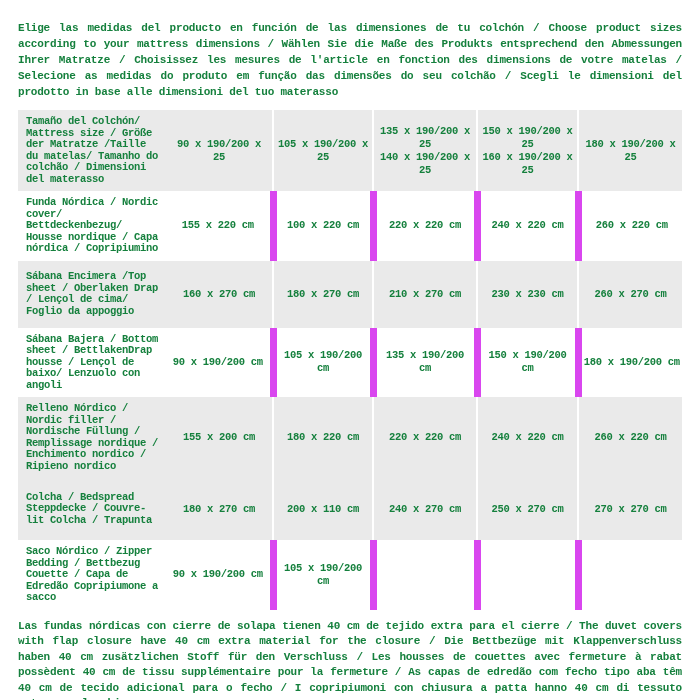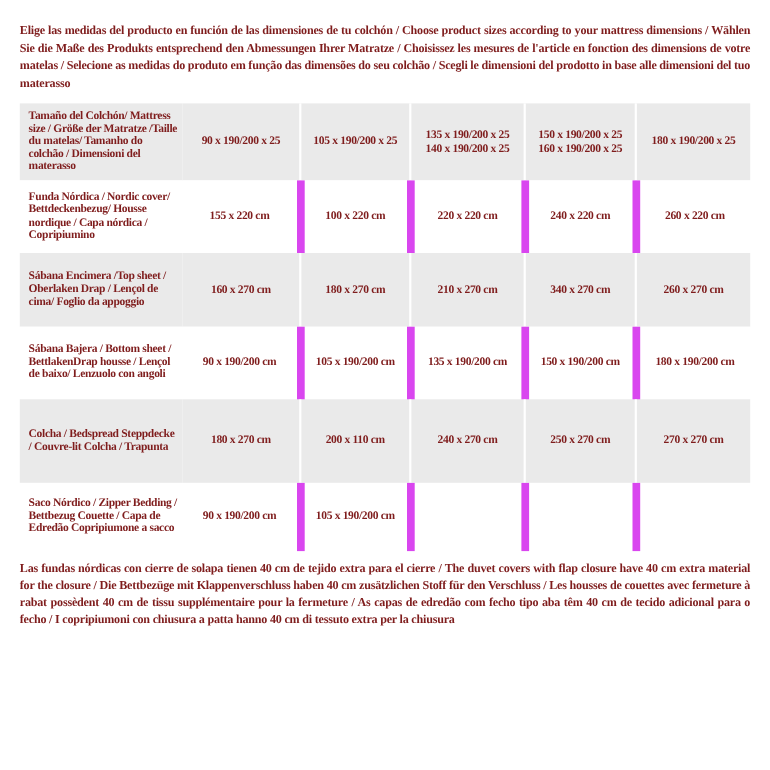--- a/index.html
+++ b/index.html
@@ -6,22 +6,22 @@
     margin: 0;
     padding: 0;
     background: #ffffff;
   }
   .page {
     width: 700px;
     height: 700px;
     box-sizing: border-box;
     padding: 20px 18px 10px 18px;
     background: #ffffff;
-    font-family: Liberation Serif, serif;
-    color: #7f1d1d;
+    font-family: Liberation Mono, monospace;
+    color: #15803d;
     overflow: hidden;
   }
   .intro {
     margin: 0 0 10px 0;
     font-size: 11px;
     font-weight: 700;
     line-height: 16px;
     letter-spacing: -0.2px;
     text-align: justify;
   }
@@ -100,30 +100,38 @@
           <td class="val">100 x 220 cm</td>
           <td class="val">220 x 220 cm</td>
           <td class="val">240 x 220 cm</td>
           <td class="val">260 x 220 cm</td>
         </tr>
         <tr class="row-gray">
           <td class="label">Sábana Encimera /Top sheet / Oberlaken Drap / Lençol de cima/ Foglio da appoggio</td>
           <td class="val">160 x 270 cm</td>
           <td class="val">180 x 270 cm</td>
           <td class="val">210 x 270 cm</td>
-          <td class="val">340 x 270 cm</td>
+          <td class="val">230 x 230 cm</td>
           <td class="val">260 x 270 cm</td>
         </tr>
         <tr class="row-white">
           <td class="label">Sábana Bajera / Bottom sheet / BettlakenDrap housse / Lençol de baixo/ Lenzuolo con angoli</td>
           <td class="val">90 x 190/200 cm</td>
           <td class="val">105 x 190/200 cm</td>
           <td class="val">135 x 190/200 cm</td>
           <td class="val">150 x 190/200 cm</td>
           <td class="val">180 x 190/200 cm</td>
+        </tr>
+        <tr class="row-gray">
+          <td class="label">Relleno Nórdico / Nordic filler / Nordische Füllung / Remplissage nordique / Enchimento nordico / Ripieno nordico</td>
+          <td class="val">155 x 200 cm</td>
+          <td class="val">180 x 220 cm</td>
+          <td class="val">220 x 220 cm</td>
+          <td class="val">240 x 220 cm</td>
+          <td class="val">260 x 220 cm</td>
         </tr>
         <tr class="row-gray">
           <td class="label">Colcha / Bedspread Steppdecke / Couvre-lit Colcha / Trapunta</td>
           <td class="val">180 x 270 cm</td>
           <td class="val">200 x 110 cm</td>
           <td class="val">240 x 270 cm</td>
           <td class="val">250 x 270 cm</td>
           <td class="val">270 x 270 cm</td>
         </tr>
         <tr class="row-white">

